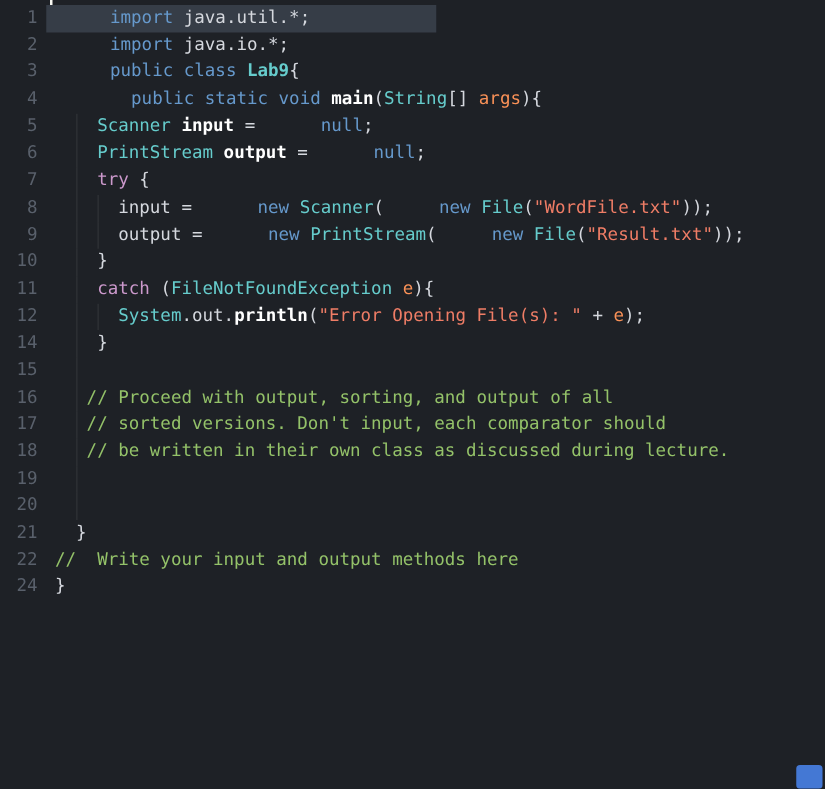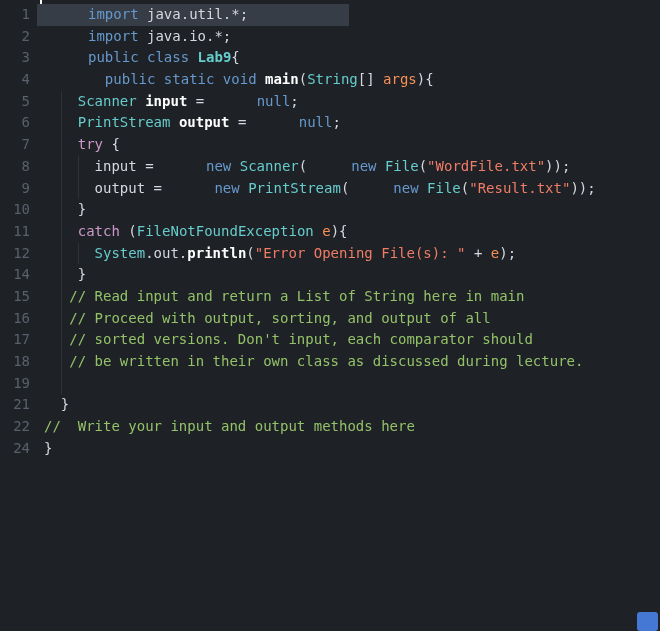--- a/index.html
+++ b/index.html
@@ -135,36 +135,40 @@
       <div class="row">
         <span class="gutter">12</span>
         <span class="code"><i class="guide" style="left: 2ch;"></i><i class="guide" style="left: 4ch;"></i><span class="tk tk-p">      </span><span class="tk tk-t">System</span><span class="tk tk-p">.out.</span><span class="tk tk-f">println</span><span class="tk tk-p">(</span><span class="tk tk-s">"Error Opening File(s): "</span><span class="tk tk-p"> + </span><span class="tk tk-v">e</span><span class="tk tk-p">);</span></span>
       </div>
       <div class="row">
         <span class="gutter">14</span>
         <span class="code"><i class="guide" style="left: 2ch;"></i><span class="tk tk-p">    }</span></span>
       </div>
       <div class="row">
         <span class="gutter">15</span>
-        <span class="code"><i class="guide" style="left: 2ch;"></i><span class="tk tk-m">   // Read input and return a List of String here in main</span></span>
+        <span class="code"><i class="guide" style="left: 2ch;"></i></span>
       </div>
       <div class="row">
         <span class="gutter">16</span>
         <span class="code"><i class="guide" style="left: 2ch;"></i><span class="tk tk-m">   // Proceed with output, sorting, and output of all</span></span>
       </div>
       <div class="row">
         <span class="gutter">17</span>
         <span class="code"><i class="guide" style="left: 2ch;"></i><span class="tk tk-m">   // sorted versions. Don't input, each comparator should</span></span>
       </div>
       <div class="row">
         <span class="gutter">18</span>
         <span class="code"><i class="guide" style="left: 2ch;"></i><span class="tk tk-m">   // be written in their own class as discussed during lecture.</span></span>
       </div>
       <div class="row">
         <span class="gutter">19</span>
+        <span class="code"><i class="guide" style="left: 2ch;"></i></span>
+      </div>
+      <div class="row">
+        <span class="gutter">20</span>
         <span class="code"><i class="guide" style="left: 2ch;"></i></span>
       </div>
       <div class="row">
         <span class="gutter">21</span>
         <span class="code"><span class="tk tk-p">  }</span></span>
       </div>
       <div class="row">
         <span class="gutter">22</span>
         <span class="code"><span class="tk tk-m">//  Write your input and output methods here</span></span>
       </div>

